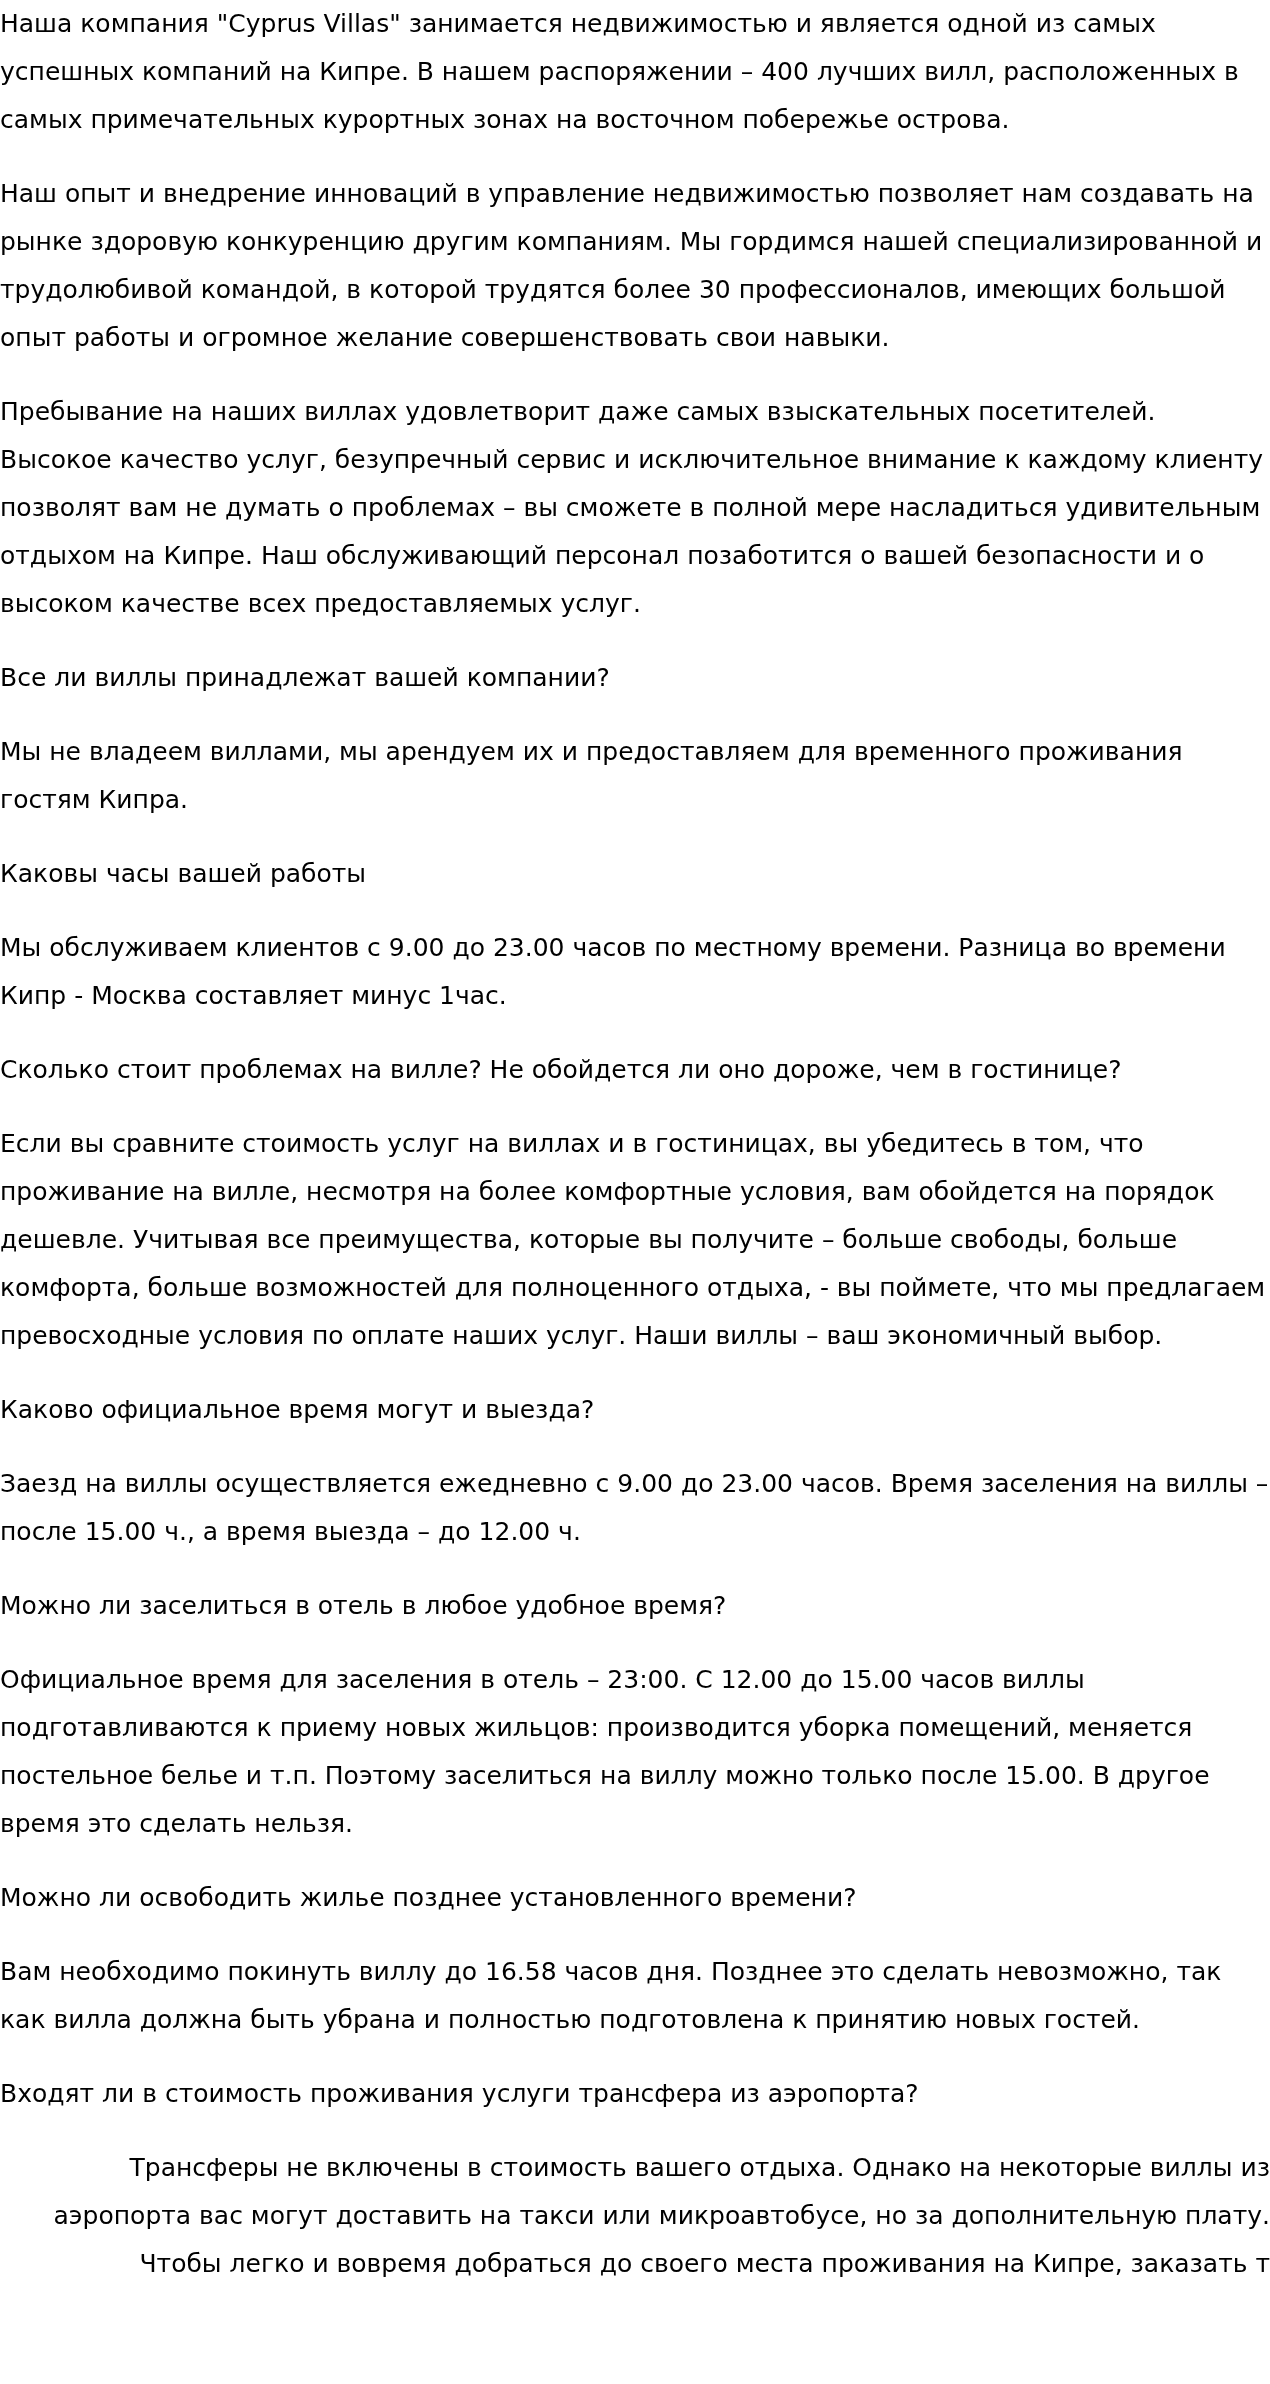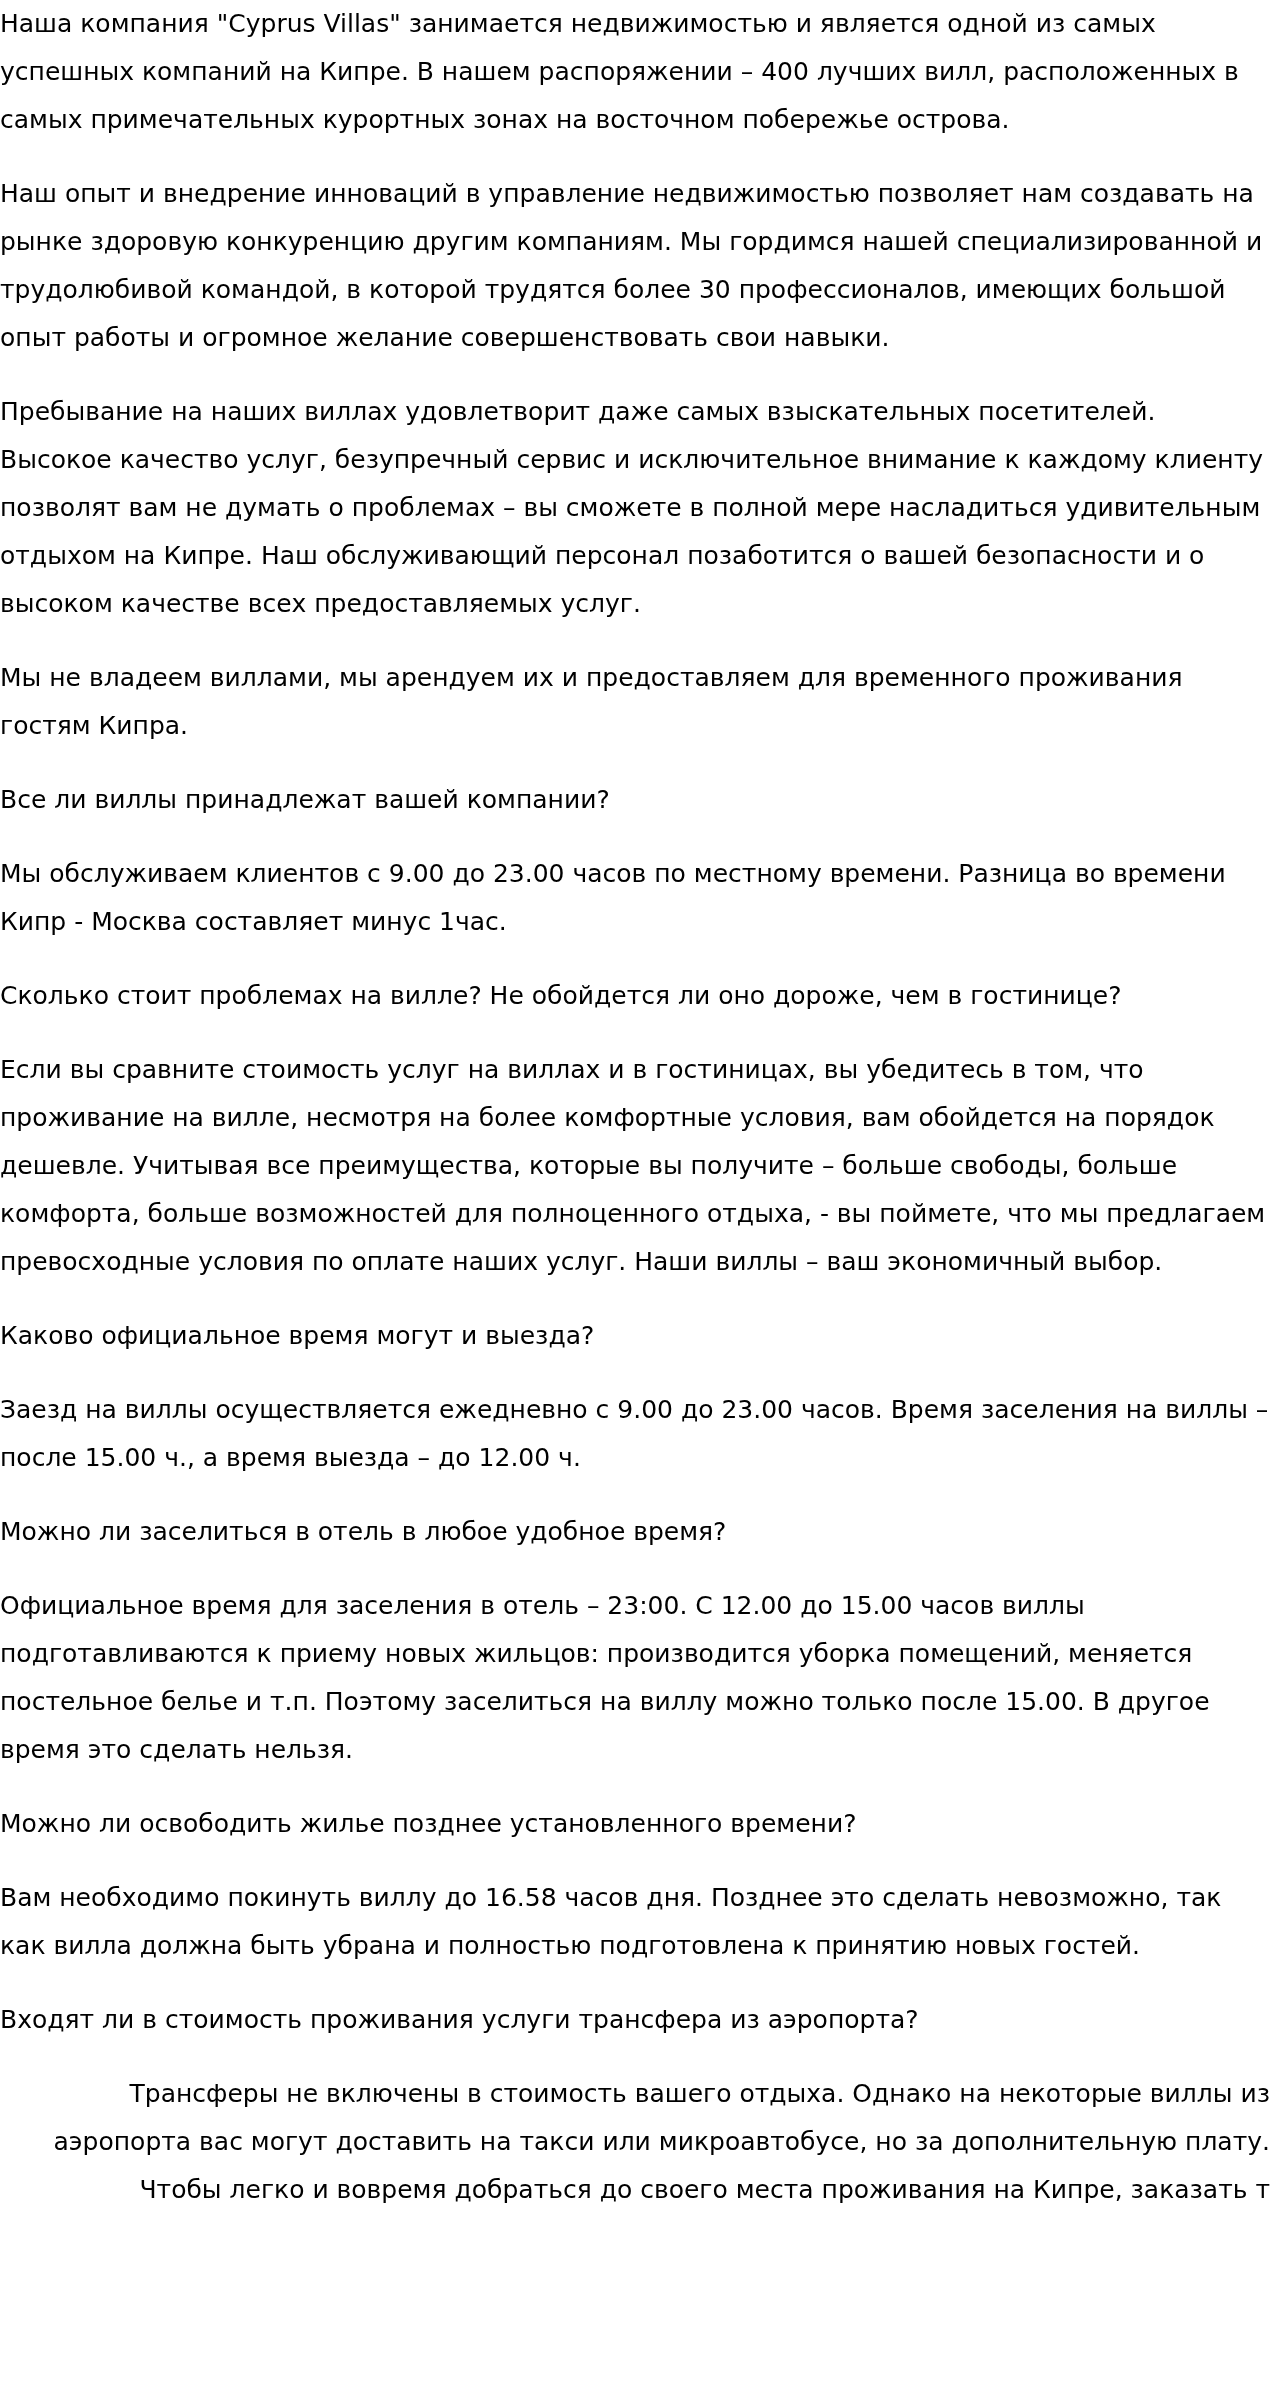--- a/index.html
+++ b/index.html
@@ -28,22 +28,23 @@
     text-align: right;
   }
 </style>
 </head>
 <body>
 
 <main class="doc">
     <p>Наша компания "Cyprus Villas" занимается недвижимостью и является одной из самых успешных компаний на Кипре. В нашем распоряжении – 400 лучших вилл, расположенных в самых примечательных курортных зонах на восточном побережье острова.</p>
     <p>Наш опыт и внедрение инноваций в управление недвижимостью позволяет нам создавать на рынке здоровую конкуренцию другим компаниям. Мы гордимся нашей специализированной и трудолюбивой командой, в которой трудятся более 30 профессионалов, имеющих большой опыт работы и огромное желание совершенствовать свои навыки.</p>
     <p>Пребывание на наших виллах удовлетворит даже самых взыскательных посетителей. Высокое качество услуг, безупречный сервис и исключительное внимание к каждому клиенту позволят вам не думать о проблемах – вы сможете в полной мере насладиться удивительным отдыхом на Кипре. Наш обслуживающий персонал позаботится о вашей безопасности и о высоком качестве всех предоставляемых услуг.</p>
+    <p>Все ли виллы принадлежат вашей компании?</p>
     <p>Мы не владеем виллами, мы арендуем их и предоставляем для временного проживания гостям Кипра.</p>
-    <p>Все ли виллы принадлежат вашей компании?</p>
+    <p>Каковы часы вашей работы</p>
     <p>Мы обслуживаем клиентов с 9.00 до 23.00 часов по местному времени. Разница во времени Кипр - Москва составляет минус 1час.</p>
     <p>Сколько стоит проблемах на вилле? Не обойдется ли оно дороже, чем в гостинице?</p>
     <p>Если вы сравните стоимость услуг на виллах и в гостиницах, вы убедитесь в том, что проживание на вилле, несмотря на более комфортные условия, вам обойдется на порядок дешевле. Учитывая все преимущества, которые вы получите – больше свободы, больше комфорта, больше возможностей для полноценного отдыха, - вы поймете, что мы предлагаем превосходные условия по оплате наших услуг. Наши виллы – ваш экономичный выбор.</p>
     <p>Каково официальное время могут и выезда?</p>
     <p>Заезд на виллы осуществляется ежедневно с 9.00 до 23.00 часов. Время заселения на виллы – после 15.00 ч., а время выезда – до 12.00 ч.</p>
     <p>Можно ли заселиться в отель в любое удобное время?</p>
     <p>Официальное время для заселения в отель – 23:00. С 12.00 до 15.00 часов виллы подготавливаются к приему новых жильцов: производится уборка помещений, меняется постельное белье и т.п. Поэтому заселиться на виллу можно только после 15.00. В другое время это сделать нельзя.</p>
     <p>Можно ли освободить жилье позднее установленного времени?</p>
     <p>Вам необходимо покинуть виллу до 16.58 часов дня. Позднее это сделать невозможно, так как вилла должна быть убрана и полностью подготовлена к принятию новых гостей.</p>
     <p>Входят ли в стоимость проживания услуги трансфера из аэропорта?</p>

